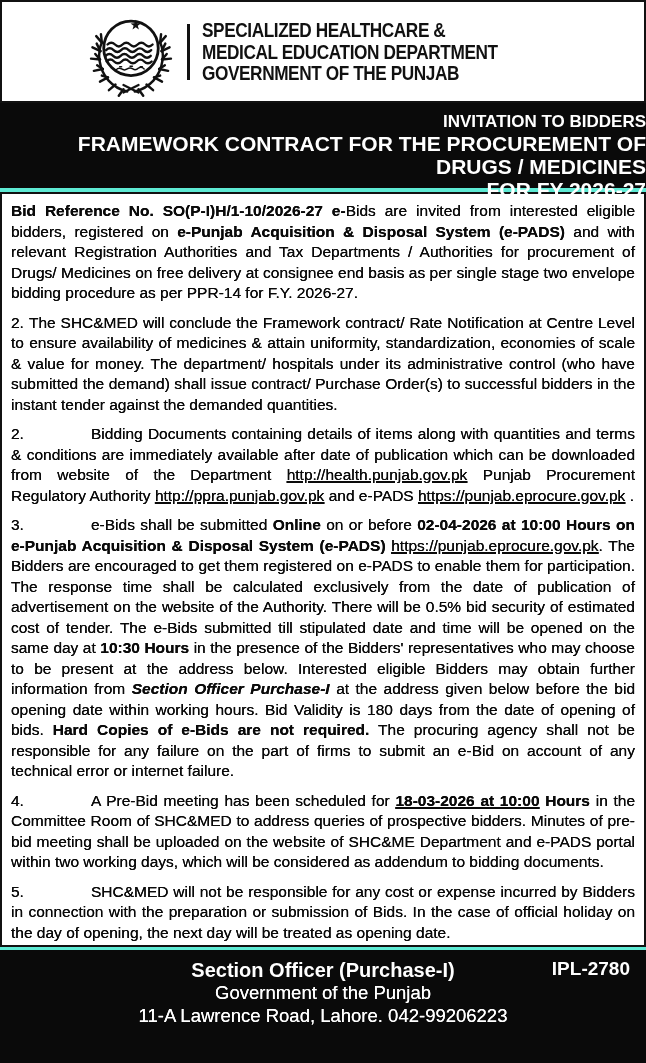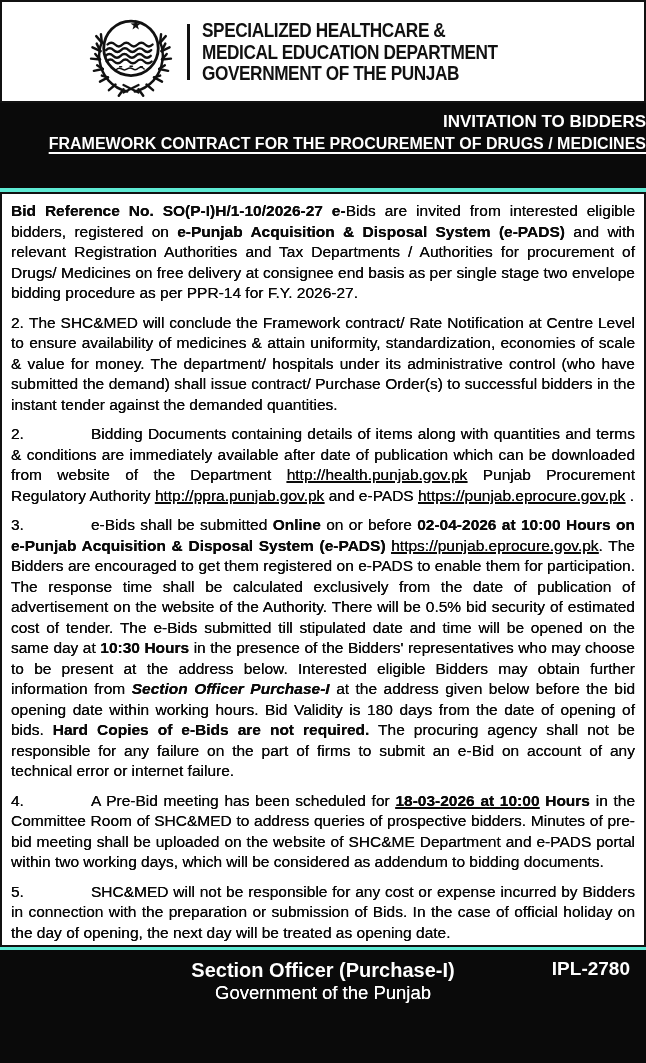--- a/index.html
+++ b/index.html
@@ -20,22 +20,22 @@
     transform:scaleX(0.82);transform-origin:left center;white-space:nowrap;
     color:#111;
   }
   
   .banner{
     box-sizing:border-box;height:85px;background:#0a0a0a;color:#fff;
     text-align:right;padding-top:9px;
   }
   .banner-line1{font-weight:700;font-size:17px;line-height:20px;}
   .banner-line2,.banner-line3{
-    font-weight:700;font-size:16px;line-height:23px;
-    text-decoration:underline;text-decoration-thickness:2px;text-underline-offset:3px;
+    font-weight:700;font-size:21px;line-height:23px;
+    text-decoration-thickness:2px;text-underline-offset:3px;
   }
   
   .body-box{
     box-sizing:border-box;border:2px solid #111;margin:4px 0 3px;
     height:755px;padding:7px 9px 4px;overflow:hidden;background:#fff;
   }
   .para{
     margin:0 0 9px;text-align:justify;font-size:15.5px;line-height:20.5px;
     text-shadow:0 0 0.35px #000;
   }
@@ -102,30 +102,32 @@
     <div class="header-text">
       <div>SPECIALIZED HEALTHCARE &amp;</div>
       <div>MEDICAL EDUCATION DEPARTMENT</div>
       <div>GOVERNMENT OF THE PUNJAB</div>
     </div>
   </div>
 
   <div class="banner">
     <div class="banner-line1">INVITATION TO BIDDERS</div>
     <div class="banner-line2">FRAMEWORK CONTRACT FOR THE PROCUREMENT OF DRUGS / MEDICINES</div>
+    <div class="banner-line3">FOR FY 2026-27</div>
   </div>
 
   <div class="body-box">
       <p class="para"><span class="b">Bid Reference No. SO(P-I)H/1-10/2026-27 e-</span><span>Bids are invited from interested eligible bidders, registered on </span><span class="b">e-Punjab Acquisition &amp; Disposal System (e-PADS)</span><span> and with relevant Registration Authorities and Tax Departments / Authorities for procurement of Drugs/ Medicines on free delivery at consignee end basis as per single stage two envelope bidding procedure as per PPR-14 for F.Y. 2026-27.</span></p>
       <p class="para"><span class="pnum">2.</span><span>The SHC&amp;MED will conclude the Framework contract/ Rate Notification at Centre Level to ensure availability of medicines &amp; attain uniformity, standardization, economies of scale &amp; value for money. The department/ hospitals under its administrative control (who have submitted the demand) shall issue contract/ Purchase Order(s) to successful bidders in the instant tender against the demanded quantities.</span></p>
       <p class="para"><span class="pnum tab">2.</span><span>Bidding Documents containing details of items along with quantities and terms &amp; conditions are immediately available after date of publication which can be downloaded from website of the Department </span><span class="u">http://health.punjab.gov.pk</span><span> Punjab Procurement Regulatory Authority </span><span class="u">http://ppra.punjab.gov.pk</span><span> and e-PADS </span><span class="u">https://punjab.eprocure.gov.pk</span><span> .</span></p>
       <p class="para"><span class="pnum tab">3.</span><span>e-Bids shall be submitted </span><span class="b">Online</span><span> on or before </span><span class="b">02-04-2026 at 10:00 Hours on e-Punjab Acquisition &amp; Disposal System (e-PADS) </span><span class="u">https://punjab.eprocure.gov.pk</span><span>. The Bidders are encouraged to get them registered on e-PADS to enable them for participation. The response time shall be calculated exclusively from the date of publication of advertisement on the website of the Authority. There will be 0.5% bid security of estimated cost of tender. The e-Bids submitted till stipulated date and time will be opened on the same day at </span><span class="b">10:30 Hours</span><span> in the presence of the Bidders' representatives who may choose to be present at the address below. Interested eligible Bidders may obtain further information from </span><span class="b i">Section Officer Purchase-I</span><span> at the address given below before the bid opening date within working hours. Bid Validity is 180 days from the date of opening of bids. </span><span class="b">Hard Copies of e-Bids are not required.</span><span> The procuring agency shall not be responsible for any failure on the part of firms to submit an e-Bid on account of any technical error or internet failure.</span></p>
       <p class="para"><span class="pnum tab">4.</span><span>A Pre-Bid meeting has been scheduled for </span><span class="b u">18-03-2026 at 10:00</span><span class="b"> Hours</span><span> in the Committee Room of SHC&amp;MED to address queries of prospective bidders. Minutes of pre-bid meeting shall be uploaded on the website of SHC&amp;ME Department and e-PADS portal within two working days, which will be considered as addendum to bidding documents.</span></p>
       <p class="para"><span class="pnum tab">5.</span><span>SHC&amp;MED will not be responsible for any cost or expense incurred by Bidders in connection with the preparation or submission of Bids. In the case of official holiday on the day of opening, the next day will be treated as opening date.</span></p>
     </div>
 
   <div class="footer">
     <div class="ipl-code">IPL-2780</div>
     <div class="footer-signatory">Section Officer (Purchase-I)</div>
     <div class="footer-line">Government of the Punjab</div>
+    <div class="footer-line">11-A Lawrence Road, Lahore. 042-99206223</div>
   </div>
 
 </div>
 
 </body></html>

